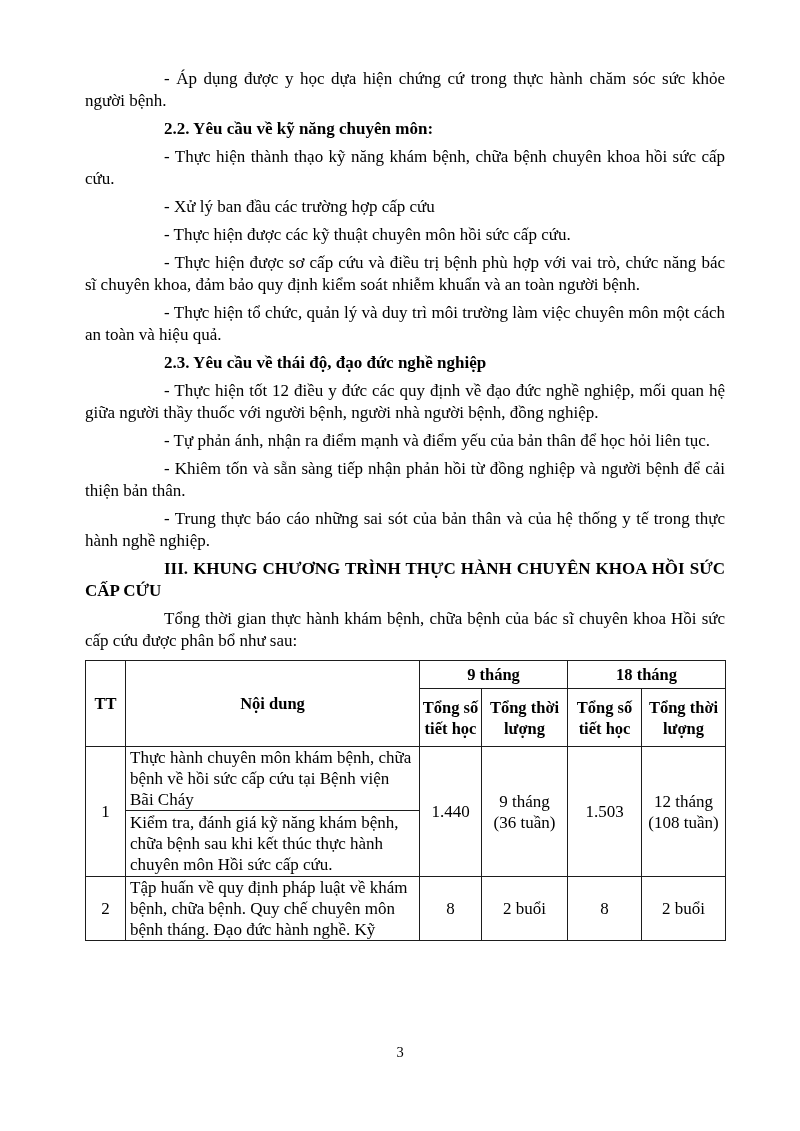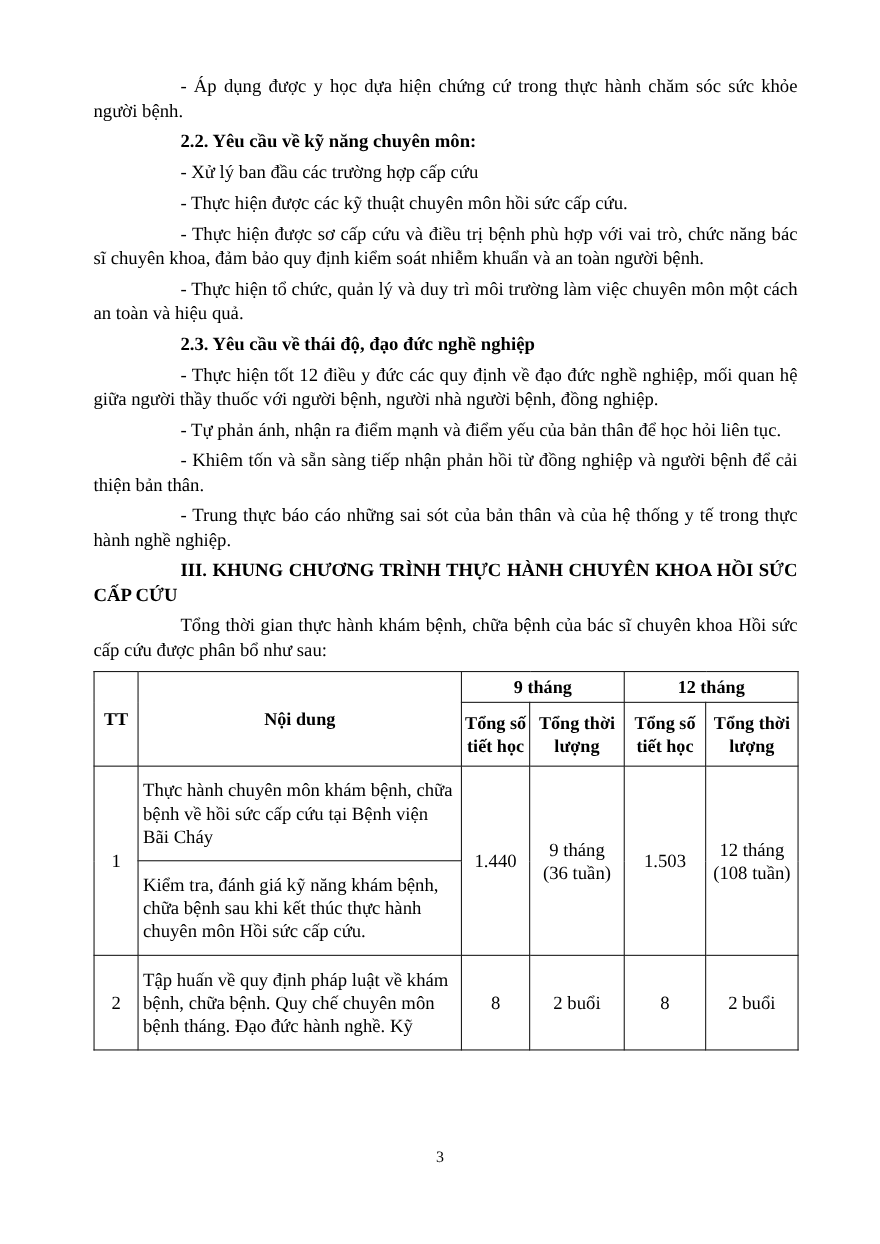--- a/index.html
+++ b/index.html
@@ -19,21 +19,21 @@
     text-align:justify;
   }
   .heading { font-weight:bold; }
   .doc-table {
     border-collapse:collapse; width:640px; margin-top:8px;
     table-layout:fixed;
   }
   .doc-table td, .doc-table th {
     border:1px solid #1d1d1d;
     font-size:17px; line-height:21px;
-    padding:11px 4px;
+    padding:0 4px;
     vertical-align:middle;
     overflow:hidden;
   }
   .doc-table th {
     font-weight:bold; text-align:center;
     font-size:16.5px; padding:1px 2px;
   }
   .cell-center { text-align:center; }
   .cell-left { text-align:left; }
   .row-group-header { height:28px; }
@@ -46,20 +46,21 @@
     text-align:center; font-size:14.5px;
   }
 </style>
 </head>
 <body>
 
 <div class="page-content">
 
   <p class="para">- Áp dụng được y học dựa hiện chứng cứ trong thực hành chăm sóc sức khỏe người bệnh.</p>
   <p class="para heading">2.2. Yêu cầu về kỹ năng chuyên môn:</p>
+  <p class="para">- Thực hiện thành thạo kỹ năng khám bệnh, chữa bệnh chuyên khoa hồi sức cấp cứu.</p>
   <p class="para">- Xử lý ban đầu các trường hợp cấp cứu</p>
   <p class="para">- Thực hiện được các kỹ thuật chuyên môn hồi sức cấp cứu.</p>
   <p class="para">- Thực hiện được sơ cấp cứu và điều trị bệnh phù hợp với vai trò, chức năng bác sĩ chuyên khoa, đảm bảo quy định kiểm soát nhiễm khuẩn và an toàn người bệnh.</p>
   <p class="para">- Thực hiện tổ chức, quản lý và duy trì môi trường làm việc chuyên môn một cách an toàn và hiệu quả.</p>
   <p class="para heading">2.3. Yêu cầu về thái độ, đạo đức nghề nghiệp</p>
   <p class="para">- Thực hiện tốt 12 điều y đức các quy định về đạo đức nghề nghiệp, mối quan hệ giữa người thầy thuốc với người bệnh, người nhà người bệnh, đồng nghiệp.</p>
   <p class="para">- Tự phản ánh, nhận ra điểm mạnh và điểm yếu của bản thân để học hỏi liên tục.</p>
   <p class="para">- Khiêm tốn và sẵn sàng tiếp nhận phản hồi từ đồng nghiệp và người bệnh để cải thiện bản thân.</p>
   <p class="para">- Trung thực báo cáo những sai sót của bản thân và của hệ thống y tế trong thực hành nghề nghiệp.</p>
   <p class="para heading">III. KHUNG CHƯƠNG TRÌNH THỰC HÀNH CHUYÊN KHOA HỒI SỨC CẤP CỨU</p>
@@ -72,21 +73,21 @@
       <col style="width:62px">
       <col style="width:86px">
       <col style="width:74px">
       <col style="width:84px">
     </colgroup>
     <tbody>
       <tr class="row-group-header">
         <th rowspan="2">TT</th>
         <th rowspan="2">Nội dung</th>
         <th colspan="2">9 tháng</th>
-        <th colspan="2">12 tháng</th>
+        <th colspan="2">18 tháng</th>
       </tr>
       <tr class="row-sub-header">
         <th>Tổng số tiết học</th>
         <th>Tổng thời lượng</th>
         <th>Tổng số tiết học</th>
         <th>Tổng thời lượng</th>
       </tr>
       <tr class="row-body-a">
         <td rowspan="2" class="cell-center">1</td>
         <td class="cell-left">Thực hành chuyên môn khám bệnh, chữa bệnh về hồi sức cấp cứu tại Bệnh viện Bãi Cháy</td>

